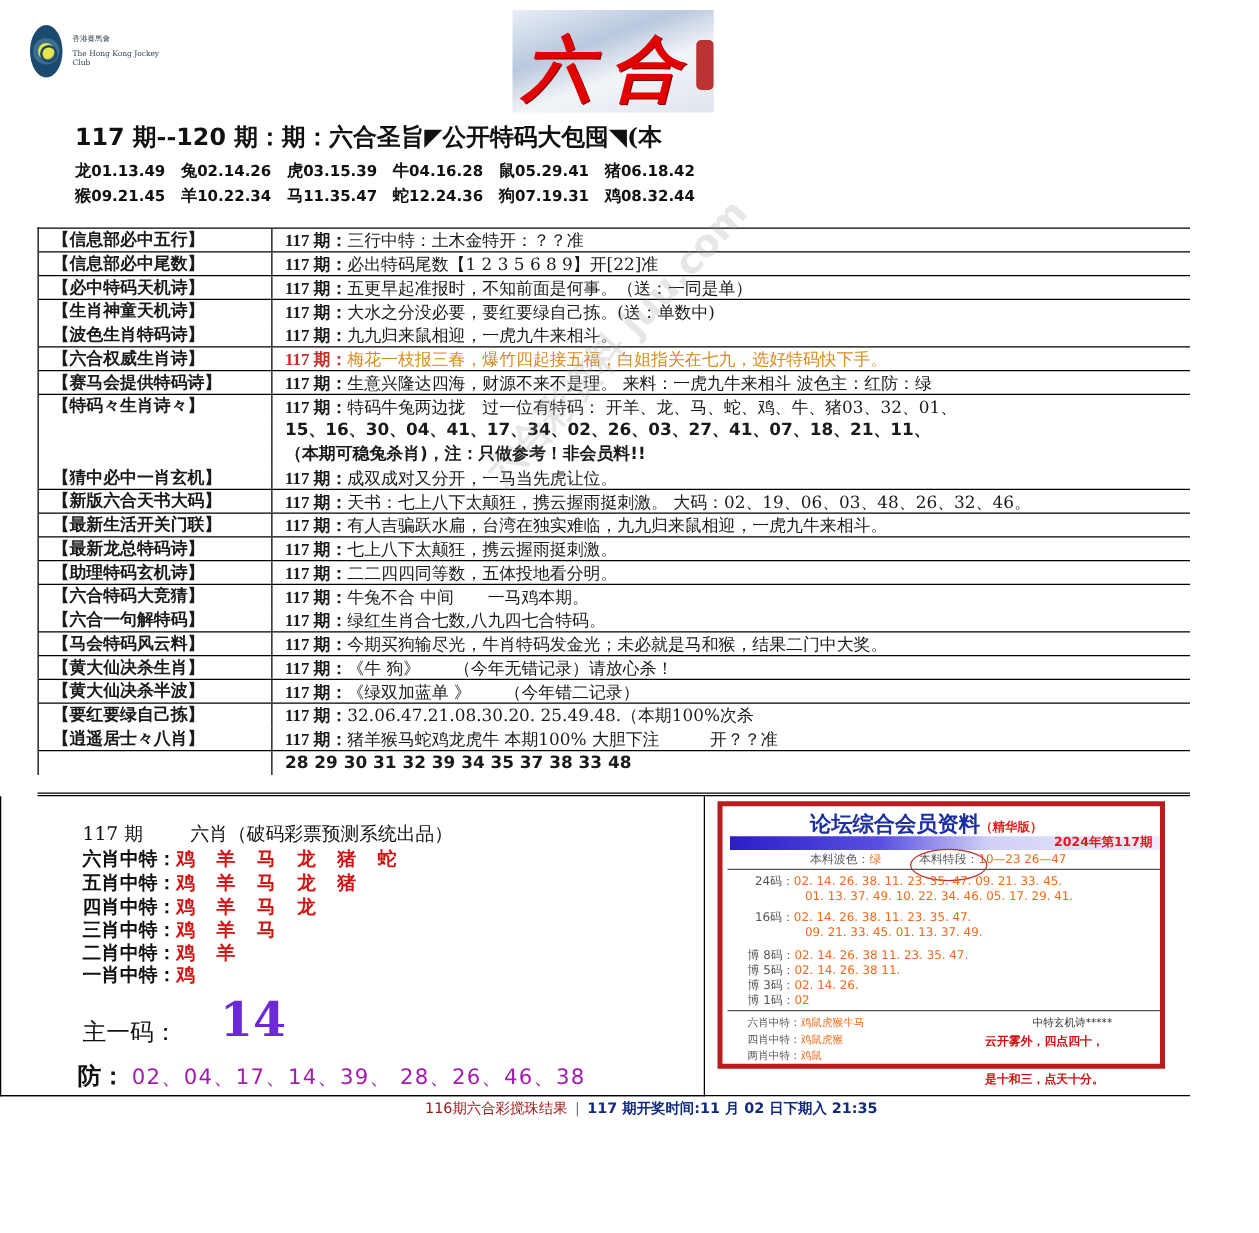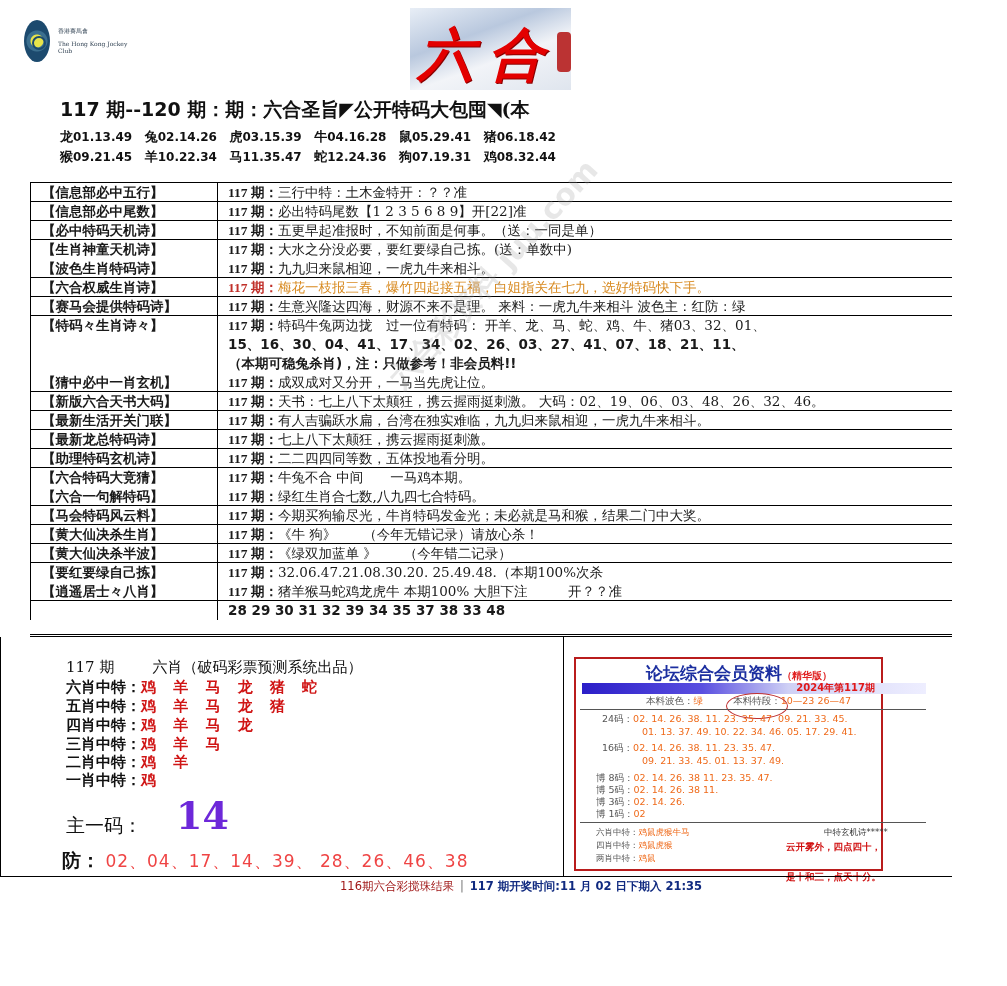--- a/index.html
+++ b/index.html
@@ -44,24 +44,24 @@
   .six-box { left: 0; top: 637px; width: 564px; height: 240px; border: 1px solid #000; border-top: none; }
   .six-title { left: 66px; top: 658px; font-size: 15px; white-space: nowrap; }
   .six-title .gap { display: inline-block; width: 38px; }
   .six-row { left: 66px; font-size: 15px; white-space: nowrap; font-weight: bold; }
   .six-row .k { color: #111; }
   .six-row .v { color: #d01515; letter-spacing: 6px; }
   .main-label { left: 66px; top: 813px; font-size: 19px; font-weight: normal; }
   .main-num { left: 176px; top: 793px; font-size: 38px; color: #6d28d9; font-weight: bold; font-family: "DejaVu Serif", serif; }
   .fang { left: 62px; top: 848px; font-size: 17px; white-space: nowrap; }
   .fang .k { font-weight: bold; font-size: 19px; }
-  .fang .v { color: #ef4444; font-family: "DejaVu Sans", sans-serif; letter-spacing: 1px; }
-
-  
-  .card { left: 574px; top: 641px; width: 309px; height: 214px; border: 2px solid #b91c1c; background: #fff; margin-top: 16px; }
+  .fang .v { color: #a21caf; font-family: "DejaVu Sans", sans-serif; letter-spacing: 1px; }
+
+  
+  .card { left: 574px; top: 641px; width: 358px; height: 214px; border: 4px solid #b91c1c; background: #fff; }
   .card-title { position: absolute; left: 70px; top: 3px; font-size: 17px; font-weight: bold; color: #1c2fa0; font-family: "DejaVu Sans", sans-serif; white-space: nowrap; }
   .card-title small { font-size: 10px; color: #e02020; }
   .card-band { position: absolute; left: 6px; top: 24px; width: 344px; height: 11px;
                background: linear-gradient(90deg, #2b1ec8 0%, #5a4fe0 35%, #cfd0f5 60%, #eef 100%); }
   .card-year { position: absolute; right: 6px; top: 22px; font-size: 10px; color: #e01818; font-weight: bold; font-family: "DejaVu Sans", sans-serif; }
   .card-line { position: absolute; font-size: 9.5px; white-space: nowrap; font-family: "DejaVu Sans", sans-serif; color: #555; }
   .card-line .o { color: #ef6a1a; }
   .card-hr { position: absolute; left: 4px; width: 346px; border-top: 1.5px solid #555; }
   .card-circle { position: absolute; left: 150px; top: 34px; width: 62px; height: 26px; border: 1.5px solid #c03030; border-radius: 50%; }
   .card-poem { position: absolute; font-size: 9.5px; font-weight: bold; color: #d01010; font-family: "DejaVu Sans", sans-serif; white-space: nowrap; }

